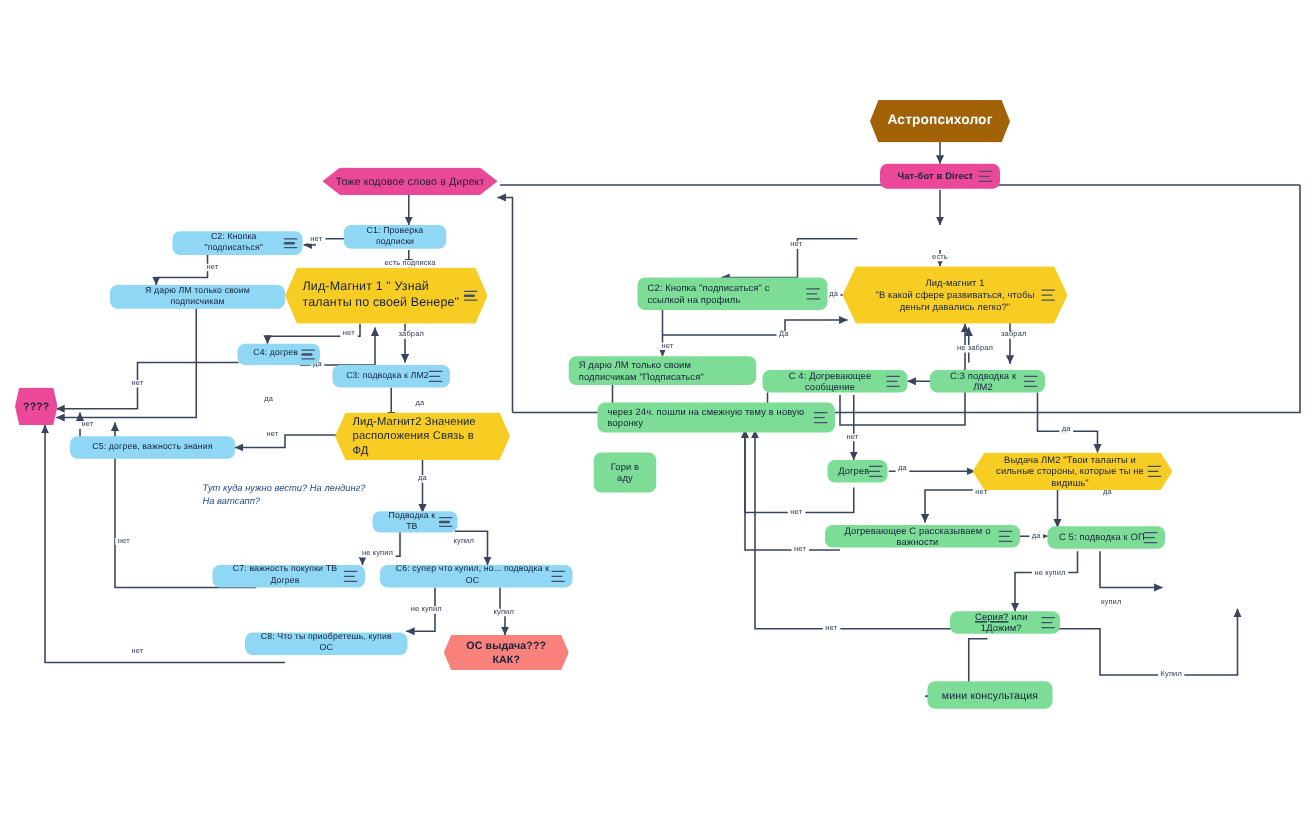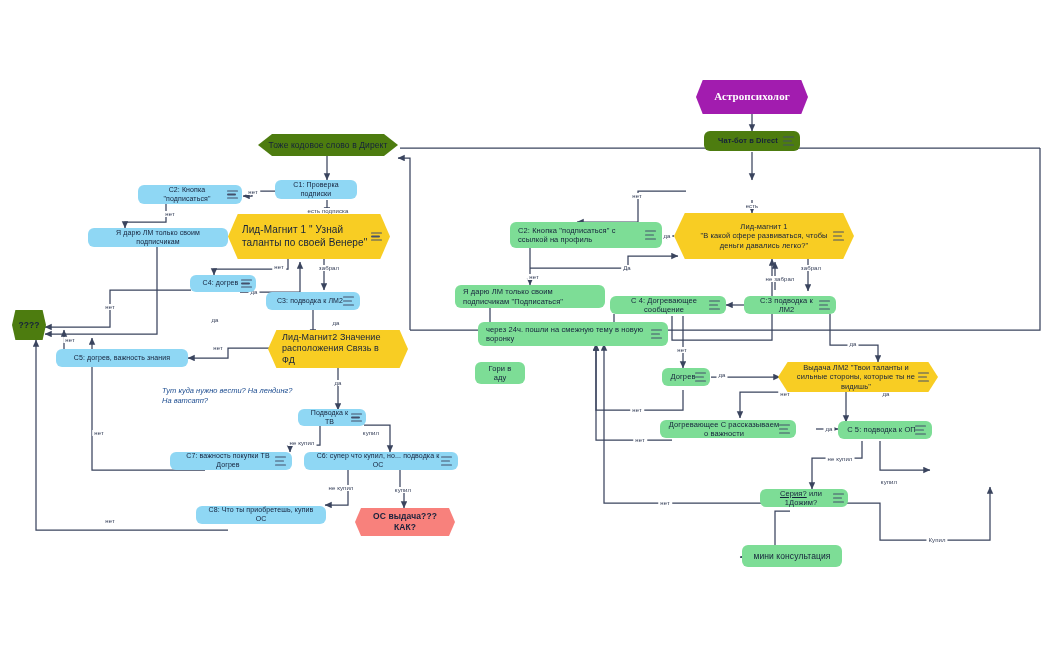--- a/index.html
+++ b/index.html
@@ -29,24 +29,24 @@
     padding:4px 8px;
     line-height:1.25;
     color:#15213b;
     letter-spacing:.1px;
   }
   .node .lbl{ display:block; }
   .node.center{ justify-content:center; text-align:center;}
   .rect{ border-radius:6px; }
   .blue{ background:#8fd7f4; }
   .green{ background:#7ddd96; }
-  .grey{ background:#4d7c0f; }
+  .grey{ background:#ec4899; }
   .yellow{ background:#f8cd23; }
   .red{ background:#f8817c; }
-  .dark{ background:#a21caf; color:#ffffff;font-family:Liberation Serif, serif; }
+  .dark{ background:#a16207; color:#ffffff; }
   .hex{
     clip-path:polygon(6% 0,94% 0,100% 50%,94% 100%,6% 100%,0 50%);
   }
   .hex-soft{
     clip-path:polygon(10% 0,90% 0,100% 50%,90% 100%,10% 100%,0 50%);
   }
   .menu-icon{
     position:absolute;
     right:6px; top:50%;
     transform:translateY(-50%);
@@ -246,21 +246,21 @@
 
   <div class="node rect green" style="left:478px;top:322px;width:190px;height:24px;font-size:7.5px;padding-right:16px;">
     <span class="lbl">через 24ч. пошли на смежную тему в новую воронку</span>
     <span class="menu-icon">
         <i></i>
         <i></i>
         <i></i>
       </span>
   </div>
 
-  <div class="node rect green center" style="left:475px;top:362px;width:50px;height:22px;font-size:7.5px;">
+  <div class="node rect green center" style="left:475px;top:362px;width:50px;height:32px;font-size:7.5px;">
     <span class="lbl">Гори в аду</span>
   </div>
 
   <div class="node rect green center" style="left:662px;top:368px;width:48px;height:18px;font-size:7.5px;padding-right:14px;">
     <span class="lbl">Догрев</span>
     <span class="menu-icon" style="right:4px;">
         <i></i>
         <i></i>
         <i></i>
       </span>
@@ -268,21 +268,21 @@
 
   <div class="node hex yellow center" style="left:778px;top:362px;width:160px;height:30px;font-size:7.5px;padding-left:14px;padding-right:18px;">
     <span class="lbl">Выдача ЛМ2 "Твои таланты и сильные стороны, которые ты не видишь"</span>
     <span class="menu-icon" style="right:9px;">
         <i></i>
         <i></i>
         <i></i>
       </span>
   </div>
 
-  <div class="node rect green center" style="left:660px;top:420px;width:136px;height:18px;font-size:7.5px;padding-right:16px;justify-content:flex-end;">
+  <div class="node rect green center" style="left:660px;top:420px;width:156px;height:18px;font-size:7.5px;padding-right:16px;justify-content:flex-end;">
     <span class="lbl">Догревающее С рассказываем о важности</span>
     <span class="menu-icon">
         <i></i>
         <i></i>
         <i></i>
       </span>
   </div>
 
   <div class="node rect green center" style="left:838px;top:421px;width:94px;height:18px;font-size:7.5px;padding-right:15px;">
     <span class="lbl">С 5: подводка к ОП</span>

